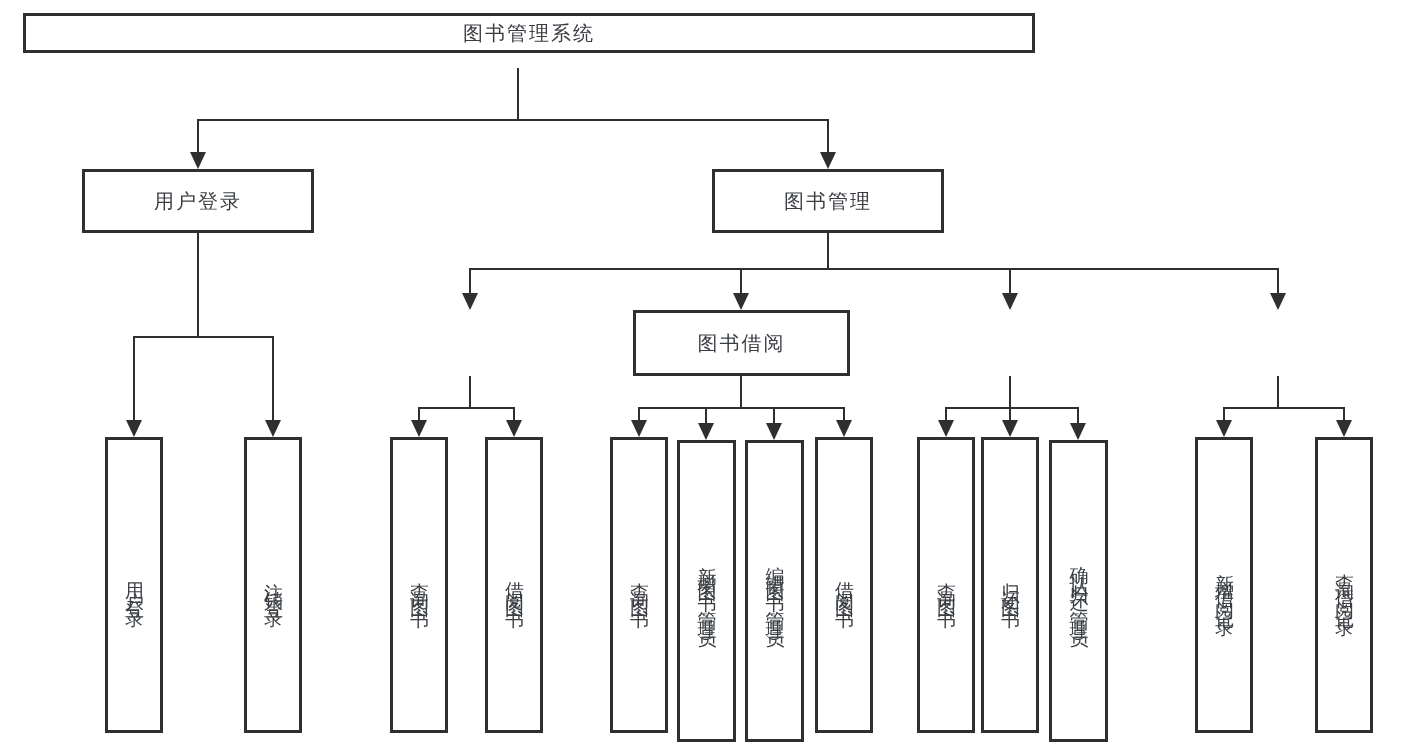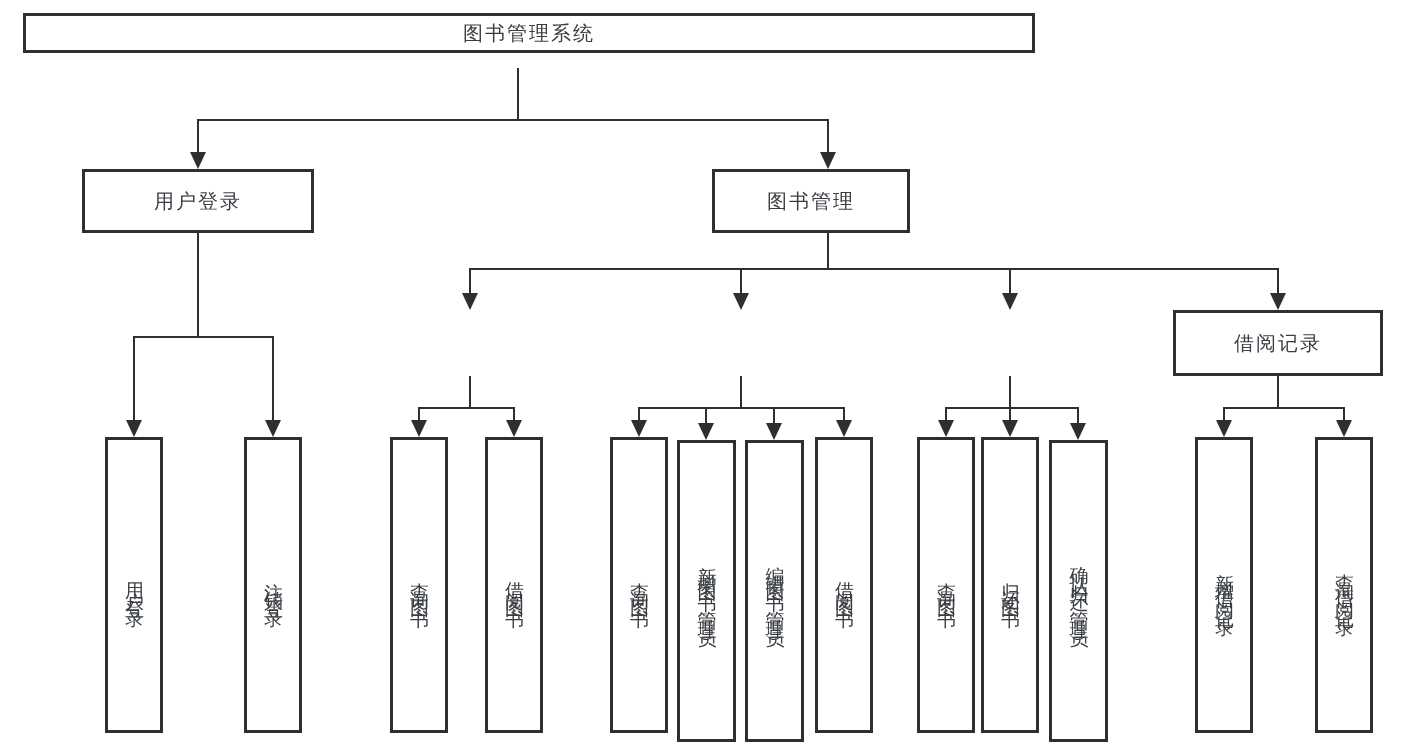--- a/index.html
+++ b/index.html
@@ -43,21 +43,21 @@
   <div class="vline" style="left:517px; top:68px; width:2px; height:53px;"></div>
   <div class="hline" style="left:197px; top:119px; width:632px; height:2px;"></div>
   <div class="vline" style="left:197px; top:119px; width:2px; height:36px;"></div>
   <div class="arrow" style="left:190px; top:152px;"></div>
   <div class="vline" style="left:827px; top:119px; width:2px; height:36px;"></div>
   <div class="arrow" style="left:820px; top:152px;"></div>
 
   <div class="node" style="left:82px; top:169px; width:232px; height:64px;">
     <span>用户登录</span>
   </div>
-  <div class="node" style="left:712px; top:169px; width:198px; height:64px;">
+  <div class="node" style="left:712px; top:169px; width:232px; height:64px;">
     <span>图书管理</span>
   </div>
 
   <div class="vline" style="left:197px; top:233px; width:2px; height:104px;"></div>
   <div class="hline" style="left:133px; top:336px; width:141px; height:2px;"></div>
   <div class="vline" style="left:133px; top:336px; width:2px; height:86px;"></div>
   <div class="arrow" style="left:126px; top:420px;"></div>
   <div class="vline" style="left:272px; top:336px; width:2px; height:86px;"></div>
   <div class="arrow" style="left:265px; top:420px;"></div>
 
@@ -65,22 +65,22 @@
   <div class="hline" style="left:469px; top:268px; width:810px; height:2px;"></div>
   <div class="vline" style="left:469px; top:268px; width:2px; height:27px;"></div>
   <div class="arrow" style="left:462px; top:293px;"></div>
   <div class="vline" style="left:740px; top:268px; width:2px; height:27px;"></div>
   <div class="arrow" style="left:733px; top:293px;"></div>
   <div class="vline" style="left:1009px; top:268px; width:2px; height:27px;"></div>
   <div class="arrow" style="left:1002px; top:293px;"></div>
   <div class="vline" style="left:1277px; top:268px; width:2px; height:27px;"></div>
   <div class="arrow" style="left:1270px; top:293px;"></div>
 
-  <div class="node" style="left:1173px; top:310px; width:210px; height:66px;">
-    <span>借阅记录</span>
+  <div class="node" style="left:633px; top:310px; width:217px; height:66px;">
+    <span>图书借阅</span>
   </div>
 
   <div class="vline" style="left:469px; top:376px; width:2px; height:33px;"></div>
   <div class="hline" style="left:418px; top:407px; width:97px; height:2px;"></div>
   <div class="vline" style="left:418px; top:407px; width:2px; height:16px;"></div>
   <div class="arrow" style="left:411px; top:420px;"></div>
   <div class="vline" style="left:513px; top:407px; width:2px; height:16px;"></div>
   <div class="arrow" style="left:506px; top:420px;"></div>
 
   <div class="vline" style="left:740px; top:376px; width:2px; height:33px;"></div>

